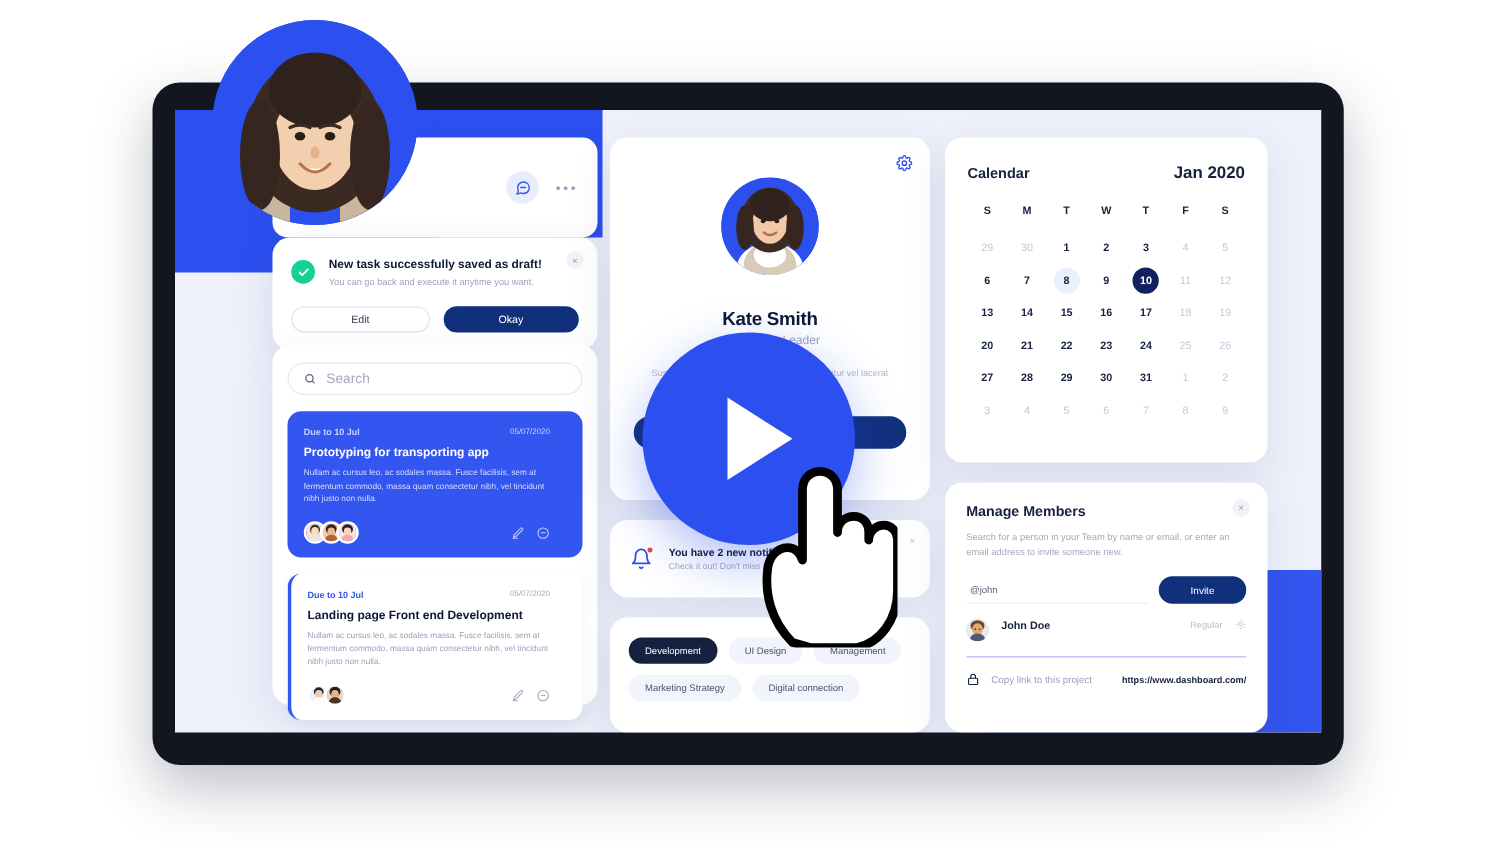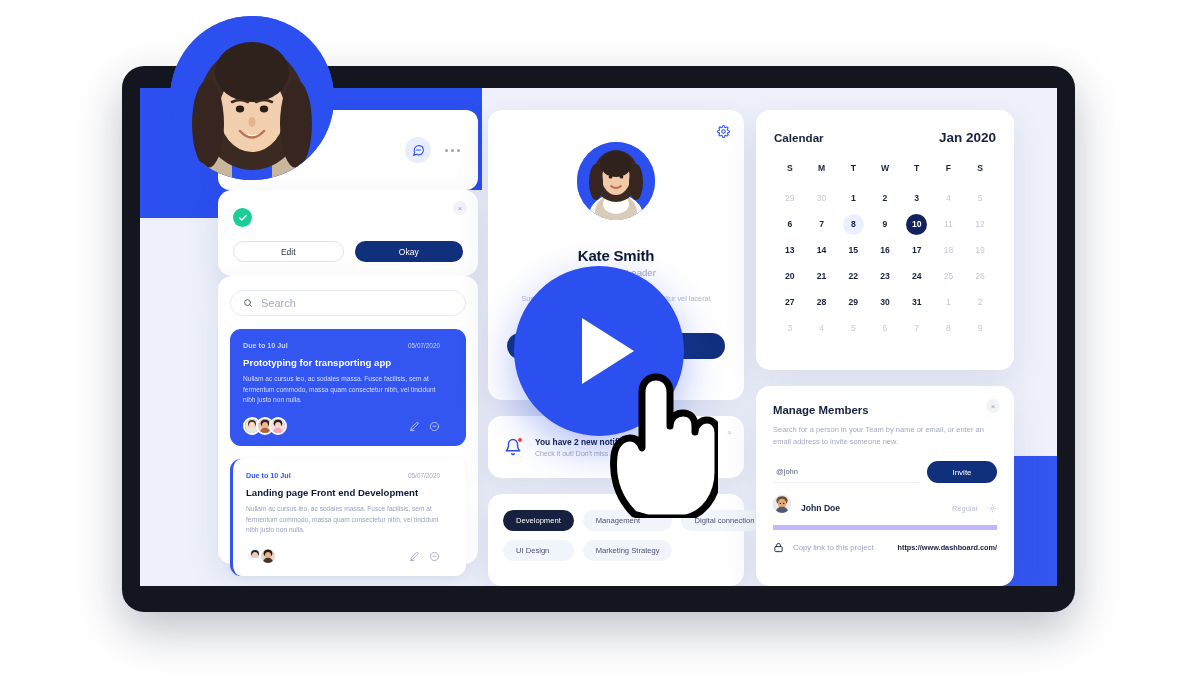--- a/index.html
+++ b/index.html
@@ -162,21 +162,21 @@
     border-radius:50%; background:#f0453a; border:1px solid #fff;
   }
   .n-title { font-size:8.4px; font-weight:bold; color:#0d1836; }
   .n-sub   { font-size:7px; color:#a3aabe; margin-top:2.5px; }
   .n-close { position:absolute; right:12px; top:12px; font-size:8px; color:#b8bed0; }
 
   .tags-card {
     position:absolute; left:348px; top:406px; width:256px; height:92px;
     background:#ffffff; border-radius:14px;
     box-shadow:0 10px 28px rgba(38,52,110,.10);
-    padding:16px 15px; display:flex; flex-wrap:wrap; gap:9px; align-content:flex-start;flex-direction:column;
+    padding:16px 15px; display:flex; flex-wrap:wrap; gap:9px; align-content:flex-start;
   }
   .tag {
     height:21px; border-radius:11px; padding:0 13px;
     display:flex; align-items:center; font-size:7.6px;
     background:#f2f4fb; color:#4a5270;
   }
   .tag.active { background:#16213f; color:#ffffff; }
 
   
   .cal-card {
@@ -228,22 +228,22 @@
   .mm-input {
     flex:1; height:22px; display:flex; align-items:center;
     font-size:7.6px; color:#5a6280; padding-left:3px;
     border-bottom:1px solid #eef0f6;
   }
   .mm-btn {
     width:70px; height:22px; border-radius:11px; background:#11307c; color:#fff;
     font-size:8px; display:flex; align-items:center; justify-content:center;
   }
   .mm-row {
-    display:flex; align-items:flex-end; gap:10px; margin-top:12px;
-    padding-bottom:12px; border-bottom:5px solid #c4b5fd;
+    display:flex; align-items:flex-start; gap:10px; margin-top:12px;
+    padding-bottom:12px; border-bottom:1px solid #c4b5fd;
   }
   .mm-av { width:18px; height:18px; border-radius:50%; overflow:hidden; position:relative; background:#e7d3bd; }
   .mm-name { font-size:8.6px; font-weight:bold; color:#16213f; flex:1; }
   .mm-role { font-size:7.4px; color:#b8bed0; }
   .mm-foot { display:flex; align-items:center; gap:9px; margin-top:12px; }
   .mm-link-label { font-size:7.8px; color:#9aa3bd; flex:1; }
   .mm-url { font-size:7.3px; color:#16213f; font-weight:bold; }
 
   
   .hero-portrait {
@@ -299,20 +299,24 @@
           </div>
       </div>
 
       <div class="toast card">
         <div class="toast-close">×</div>
         <div class="toast-row">
           <div class="check">
             <svg width="10" height="10" viewBox="0 0 24 24" fill="none" stroke="#ffffff" stroke-width="3.5" stroke-linecap="round" stroke-linejoin="round">
                 <polyline points="20 6 9 17 4 12"></polyline>
               </svg>
+          </div>
+          <div style="text-align:left;">
+            <div class="toast-title">New task successfully saved as draft!</div>
+            <div class="toast-sub">You can go back and execute it anytime you want.</div>
           </div>
         </div>
         <div class="toast-btns">
           <div class="btn btn-outline">Edit</div>
           <div class="btn btn-solid">Okay</div>
         </div>
       </div>
 
       <div class="list-card">
         <div class="search">

